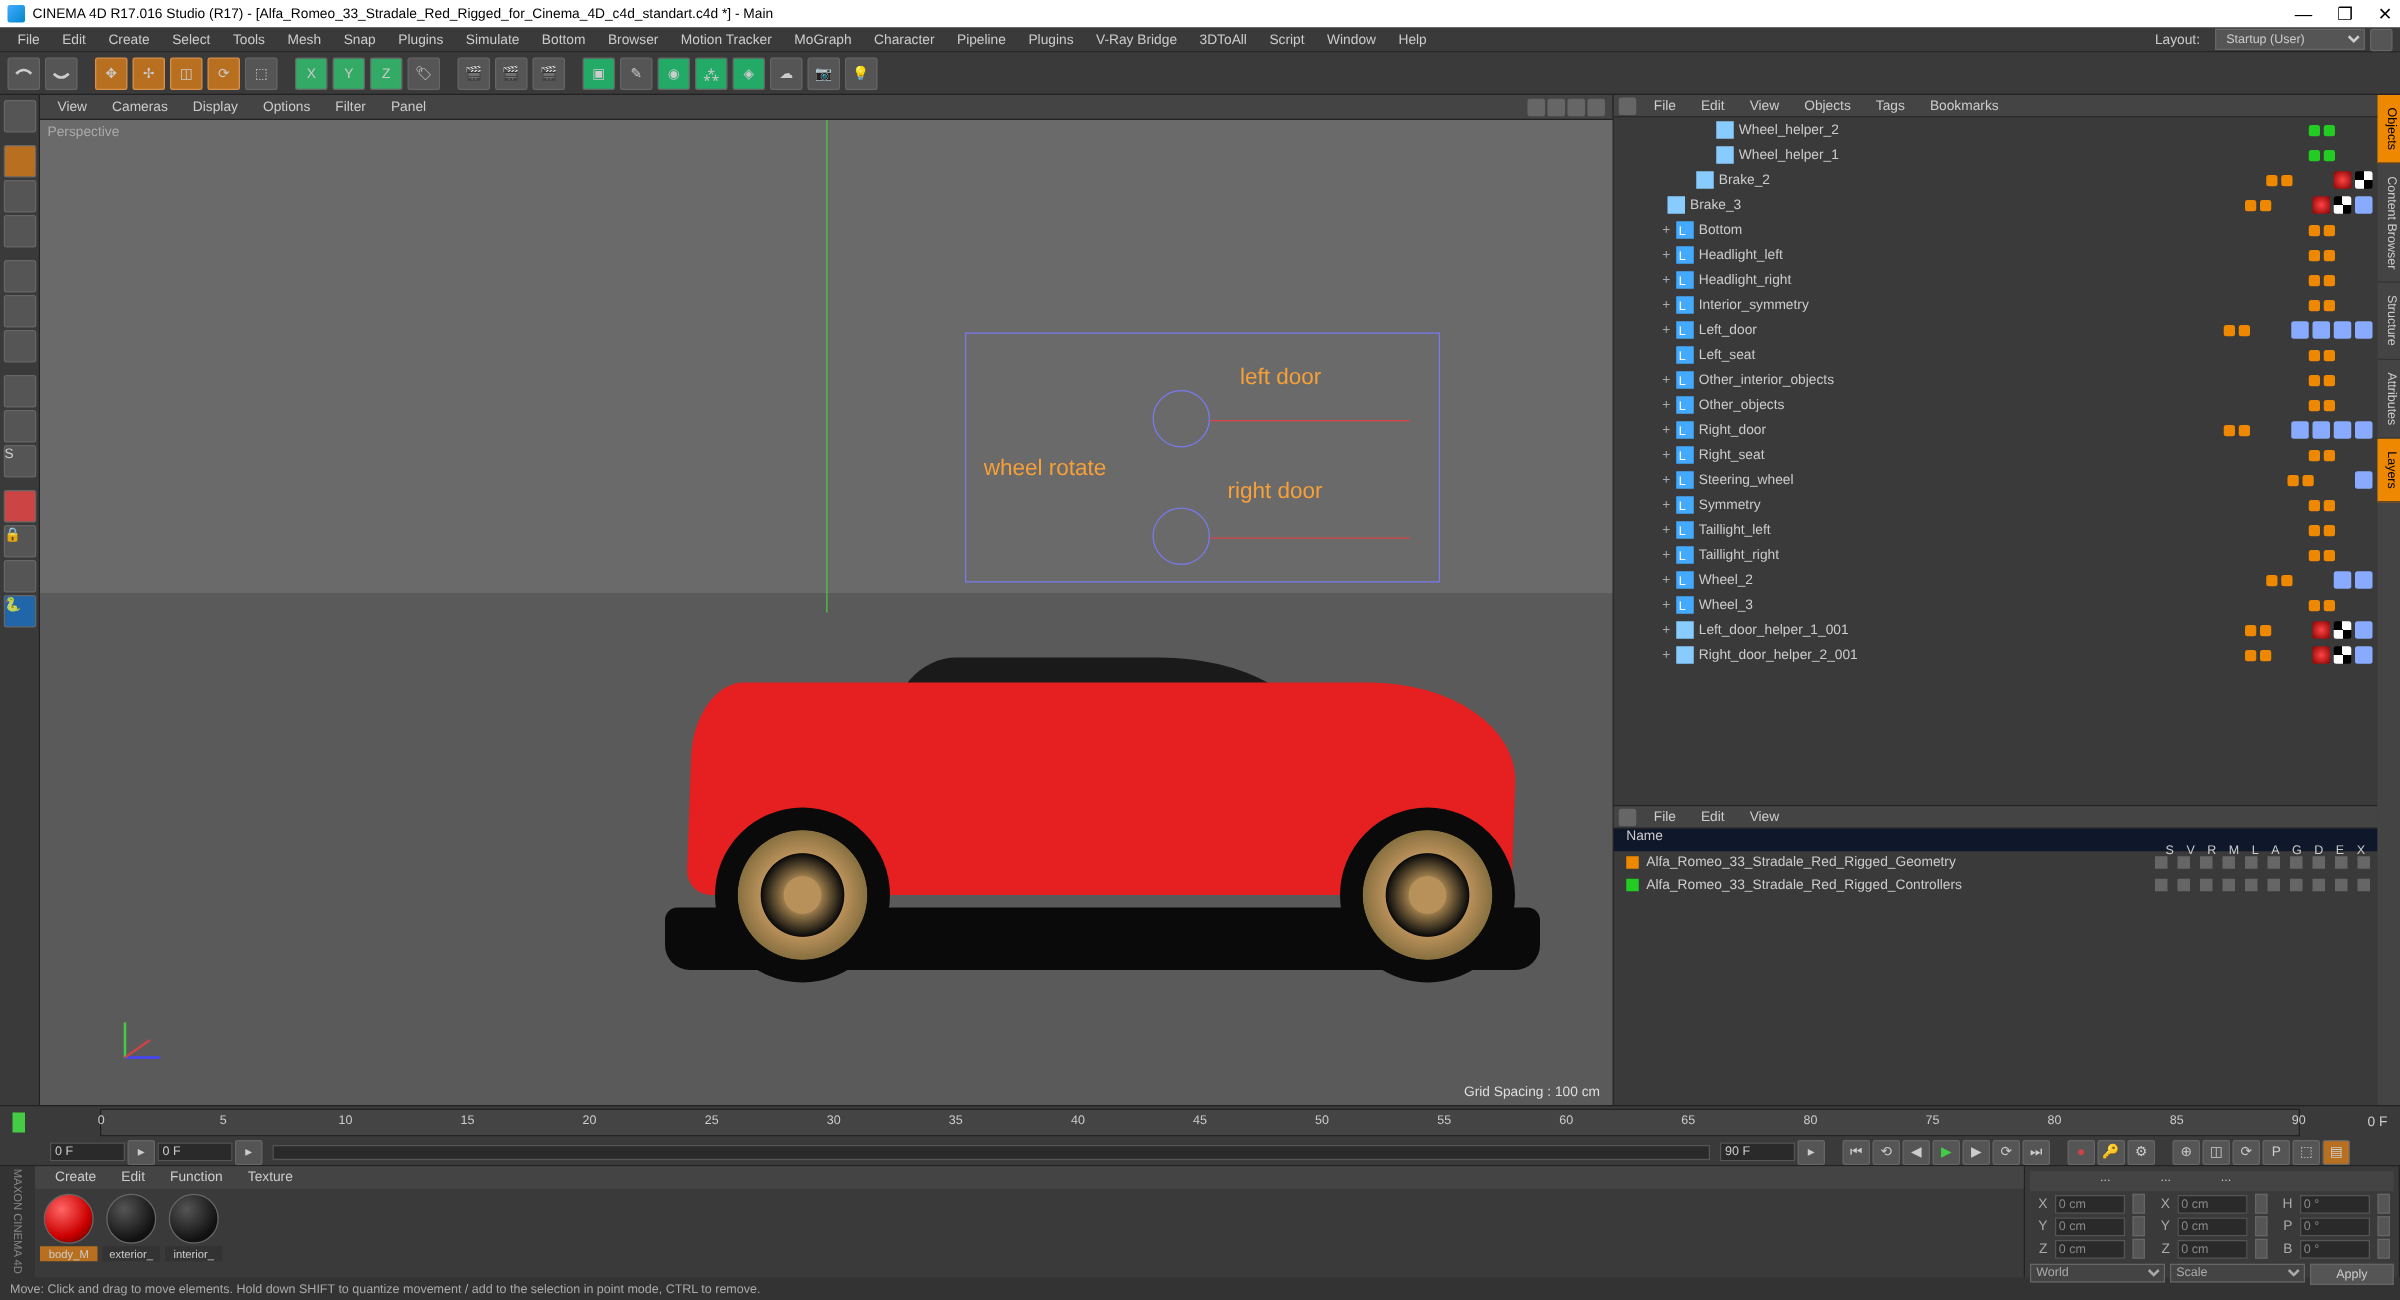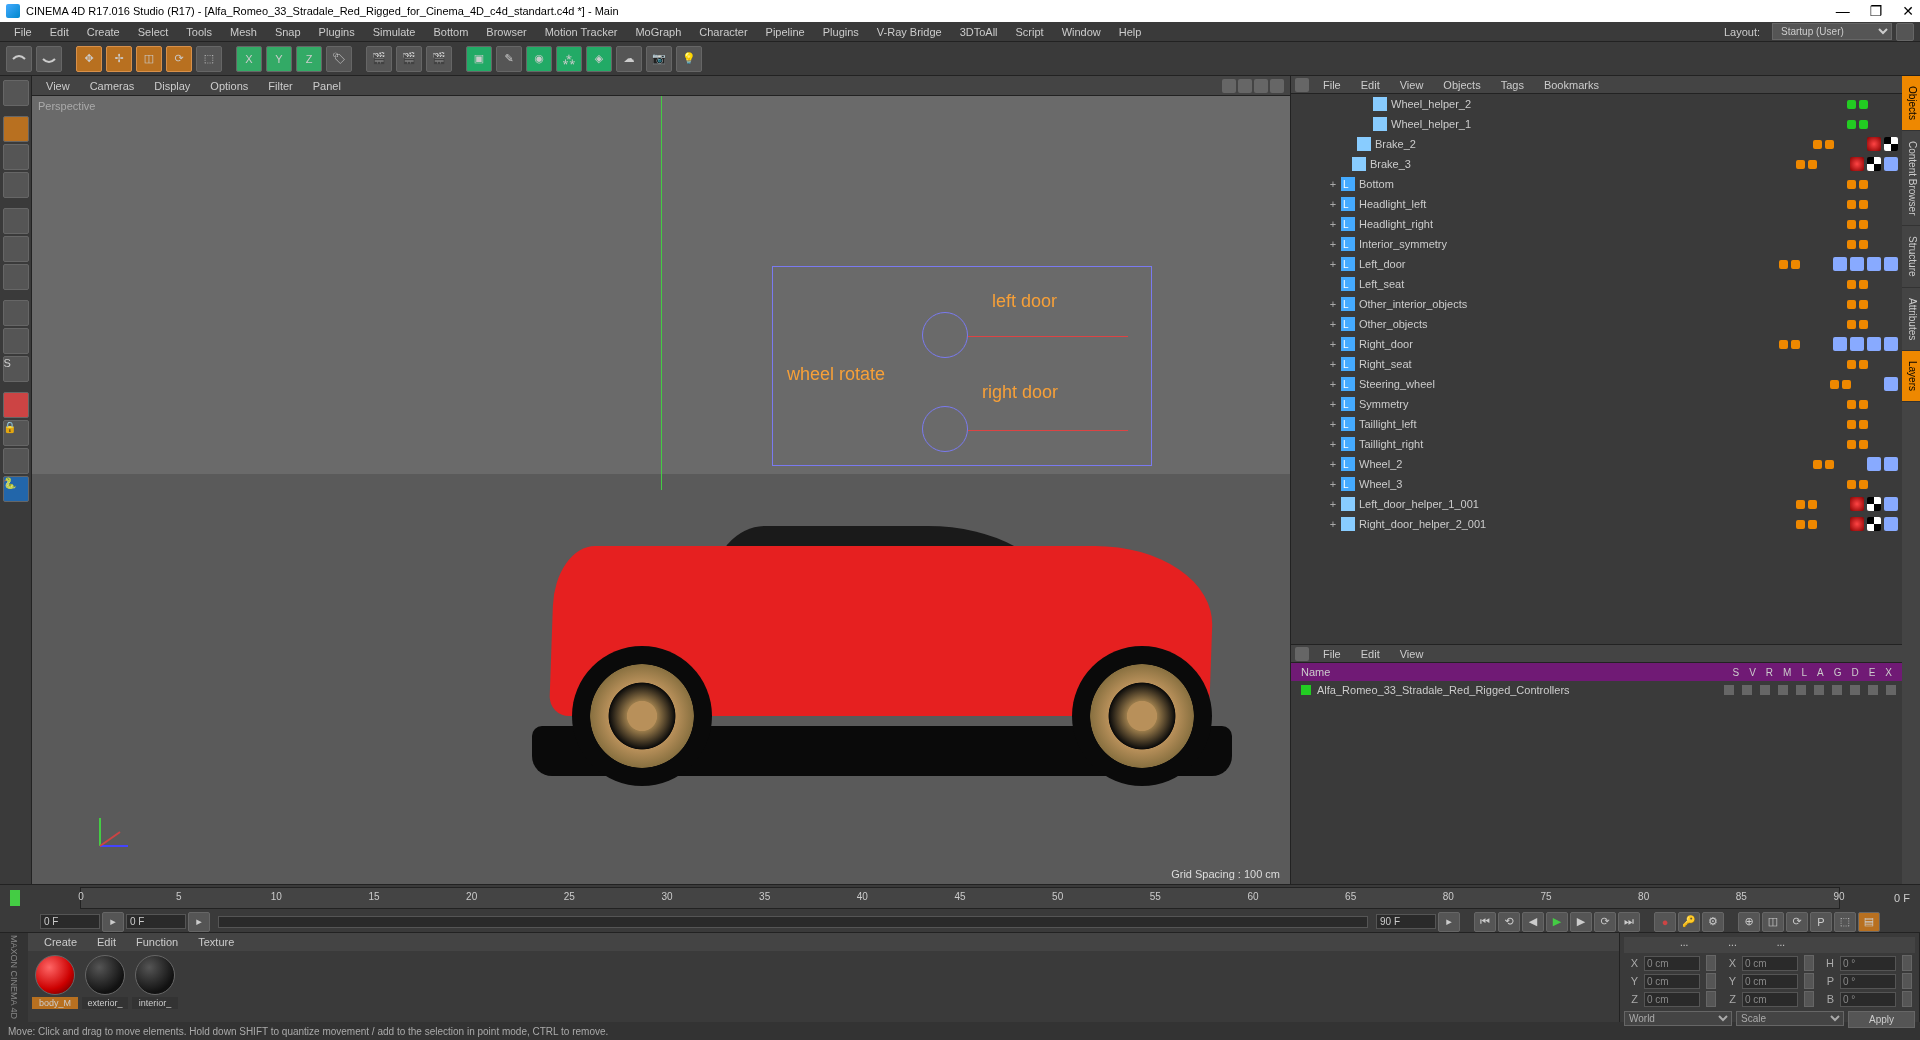--- a/index.html
+++ b/index.html
@@ -47,21 +47,21 @@
 .objtree { flex:1; overflow:auto; background:#3a3a3a; }
 .trow { display:flex; align-items:center; height:20px; padding-left:4px; white-space:nowrap;}
 .trow .exp { width:12px; text-align:center; color:#aaa;}
 .trow .oic { width:14px; height:14px; margin:0 2px; display:inline-block;}
 .trow .obname { color:#ccc; margin-left:2px;}
 .trow .dots { margin-left:auto; display:flex; gap:3px; align-items:center; padding-right:4px;}
 .dot { width:9px; height:9px; border-radius:2px;}
 .dg { background:#2c2;} .do { background:#e80;}
 .tagico { width:14px; height:14px; border-radius:2px; display:inline-block;}
 .laypanel { height:240px; border-top:1px solid #222; display:flex; flex-direction:column;}
-.layhdr { height:18px; background:#701a75; display:flex; align-items:center; padding:0 10px;}
+.layhdr { height:18px; background:#0f172a; display:flex; align-items:flex-start; padding:0 10px;flex-direction:column;}
 .layhdr .cols { margin-left:auto; display:flex; gap:10px; font-size:10px;}
 .layrow { display:flex; align-items:center; height:18px; padding-left:10px;}
 .layrow .sw { width:10px; height:10px; margin-right:6px;}
 .sidetabs { width:18px; background:#444; display:flex; flex-direction:column;}
 .stab { writing-mode:vertical-rl; padding:10px 2px; font-size:10px; text-align:center; border-bottom:1px solid #333;}
 .stab.active { background:#e80; color:#000;}
 .timeline { height:48px; background:#3a3a3a; border-top:1px solid #222; display:flex; flex-direction:column;}
 .tlruler { height:22px; background:#444; position:relative; margin:2px 40px; border:1px solid #222;}
 .tlctrl { height:24px; display:flex; align-items:center; padding:0 40px; gap:2px;}
 .tlctrl input { width:60px; background:#2a2a2a; color:#ccc; border:1px solid #555; font-size:10px; padding:1px 3px;}
@@ -287,21 +287,21 @@
             <span class="obname">Brake_2</span>
             <span class="dots">
               <span style="display: flex; gap: 3px; margin-right: 30px;">
                 <span class="dot do"></span>
                 <span class="dot do"></span>
               </span>
               <span class="tagico" style="background: radial-gradient(circle, rgb(255, 68, 68), rgb(136, 0, 0));"></span>
               <span class="tagico" style="background: repeating-conic-gradient(rgb(255, 255, 255) 0deg, rgb(255, 255, 255) 25%, rgb(0, 0, 0) 0deg, rgb(0, 0, 0) 50%);"></span>
             </span>
           </div>
-          <div class="trow" style="padding-left: 47px;">
+          <div class="trow" style="padding-left: 29px;">
             <span class="exp"></span>
             <span class="oic" style="background: rgb(136, 204, 255);">
               <svg width="14" height="14">
                 <polygon points="7,2 12,7 7,12 2,7" fill="#8cf"></polygon>
               </svg>
             </span>
             <span class="obname">Brake_3</span>
             <span class="dots">
               <span style="display: flex; gap: 3px; margin-right: 30px;">
                 <span class="dot do"></span>
@@ -616,20 +616,36 @@
               <span>M</span>
               <span>L</span>
               <span>A</span>
               <span>G</span>
               <span>D</span>
               <span>E</span>
               <span>X</span>
             </div>
         </div>
         <div id="layrows">
+            <div class="layrow">
+              <span class="sw" style="background: rgb(238, 136, 0);"></span>
+              <span>Alfa_Romeo_33_Stradale_Red_Rigged_Geometry</span>
+              <span style="margin-left: auto; display: flex; gap: 8px; padding-right: 6px;">
+                <span style="width: 10px; height: 10px; background: rgb(102, 102, 102);"></span>
+                <span style="width: 10px; height: 10px; background: rgb(102, 102, 102);"></span>
+                <span style="width: 10px; height: 10px; background: rgb(102, 102, 102);"></span>
+                <span style="width: 10px; height: 10px; background: rgb(102, 102, 102);"></span>
+                <span style="width: 10px; height: 10px; background: rgb(102, 102, 102);"></span>
+                <span style="width: 10px; height: 10px; background: rgb(102, 102, 102);"></span>
+                <span style="width: 10px; height: 10px; background: rgb(102, 102, 102);"></span>
+                <span style="width: 10px; height: 10px; background: rgb(102, 102, 102);"></span>
+                <span style="width: 10px; height: 10px; background: rgb(102, 102, 102);"></span>
+                <span style="width: 10px; height: 10px; background: rgb(102, 102, 102);"></span>
+              </span>
+            </div>
             <div class="layrow">
               <span class="sw" style="background: rgb(34, 204, 34);"></span>
               <span>Alfa_Romeo_33_Stradale_Red_Rigged_Controllers</span>
               <span style="margin-left: auto; display: flex; gap: 8px; padding-right: 6px;">
                 <span style="width: 10px; height: 10px; background: rgb(102, 102, 102);"></span>
                 <span style="width: 10px; height: 10px; background: rgb(102, 102, 102);"></span>
                 <span style="width: 10px; height: 10px; background: rgb(102, 102, 102);"></span>
                 <span style="width: 10px; height: 10px; background: rgb(102, 102, 102);"></span>
                 <span style="width: 10px; height: 10px; background: rgb(102, 102, 102);"></span>
                 <span style="width: 10px; height: 10px; background: rgb(102, 102, 102);"></span>

